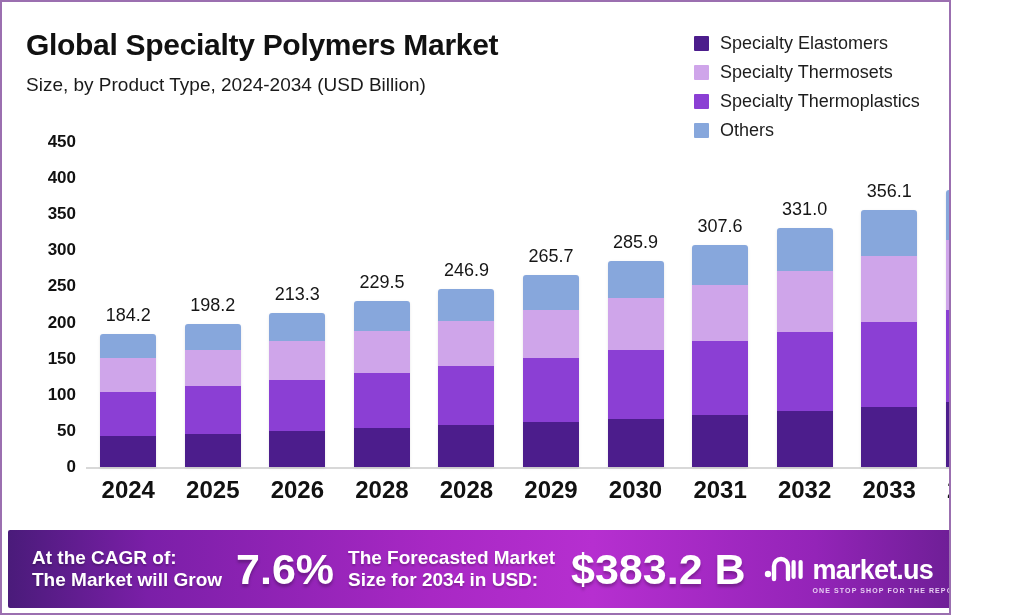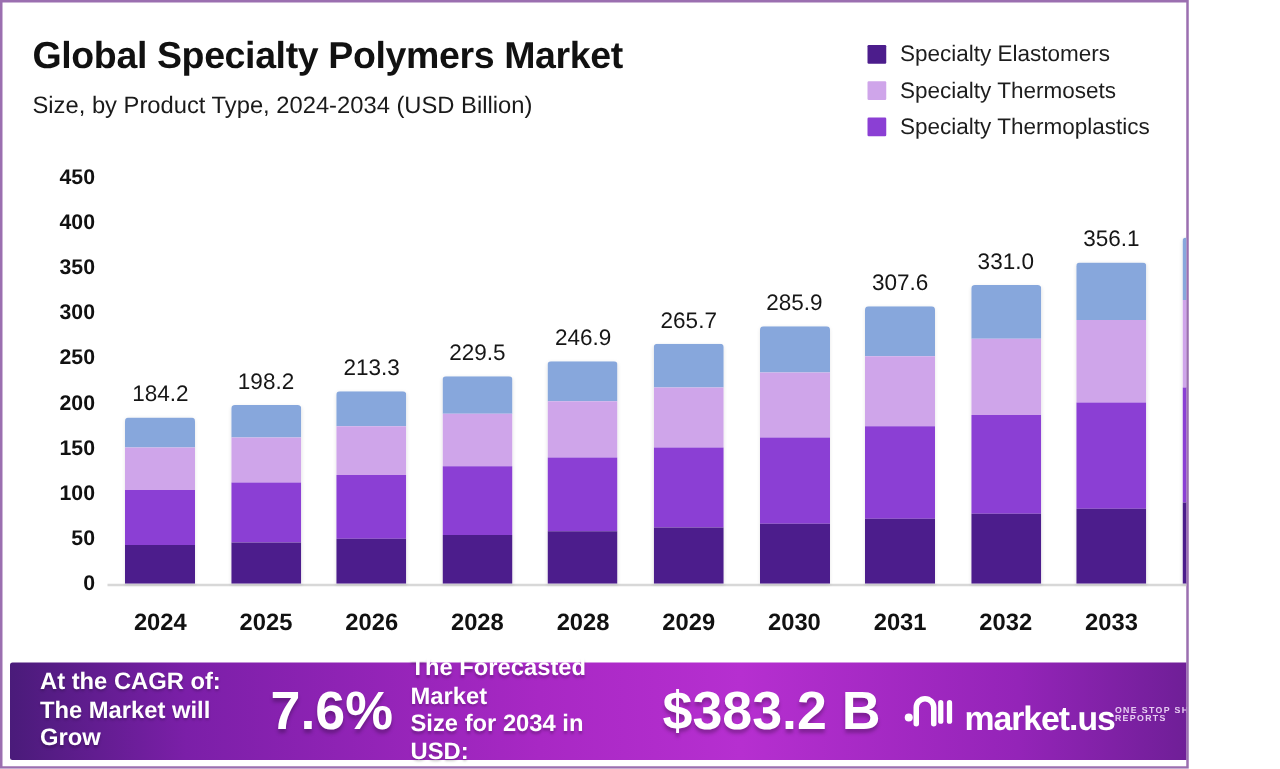--- a/index.html
+++ b/index.html
@@ -58,23 +58,23 @@
     box-shadow: 0 1px 3px rgba(0,0,0,0.10);
   }
   .seg { width: 100%; }
   .bar-total {
     position: absolute; width: 120px; left: 50%;
     transform: translateX(-50%);
     text-align: center; font-size: 18px; color: #161616;
     white-space: nowrap;
   }
   .xtick {
-    position: absolute; top: 346px; width: 120px;
+    position: absolute; top: 334px; width: 120px;
     transform: translateX(-50%);
-    text-align: center; font-size: 19px; font-weight: bold; color: #111111;
+    text-align: center; font-size: 24px; font-weight: bold; color: #111111;
   }
 
   
   #banner {
     position: absolute; left: 6px; bottom: 5px;
     width: 1008px; height: 78px;
     background: linear-gradient(90deg,#4a1b7a 0%, #7b1fa8 14%, #a828c4 42%, #b62fd0 58%, #9424b8 80%, #5d1c87 100%);
     display: flex; align-items: center;
     border-radius: 2px;
   }
@@ -87,21 +87,21 @@
     color: #ffffff; font-weight: bold; font-size: 43px;
     text-shadow: 0 3px 3px rgba(0,0,0,0.25);
     white-space: nowrap;
   }
   #cagr-stack { margin-left: 24px; }
   #cagr-value { margin-left: 14px; }
   #fcst-stack { margin-left: 14px; }
   #fcst-value { margin-left: 16px; }
   #logo { display: flex; align-items: center; margin-left: 18px; }
   #logo-mark { margin-right: 9px; }
-  #logo-text-wrap { display: flex; flex-direction: row; margin-top: 12px; }
+  #logo-text-wrap { display: flex; flex-direction: column; margin-top: 12px; }
   #logo-word {
     color: #ffffff; font-weight: bold; font-size: 27px; letter-spacing: -0.8px;
     line-height: 1;
   }
   #logo-tagline {
     color: #e7cdf2; font-size: 7px; font-weight: bold;
     letter-spacing: 1.1px; margin-top: 3px;
   }
 </style>
 </head>
@@ -117,20 +117,24 @@
           <span class="legend-swatch" style="background: rgb(76, 29, 140);"></span>
           <span class="legend-label">Specialty Elastomers</span>
         </div>
         <div class="legend-row">
           <span class="legend-swatch" style="background: rgb(207, 165, 234);"></span>
           <span class="legend-label">Specialty Thermosets</span>
         </div>
         <div class="legend-row">
           <span class="legend-swatch" style="background: rgb(139, 63, 212);"></span>
           <span class="legend-label">Specialty Thermoplastics</span>
+        </div>
+        <div class="legend-row">
+          <span class="legend-swatch" style="background: rgb(135, 167, 220);"></span>
+          <span class="legend-label">Others</span>
         </div>
       </div>
   </div>
 
   <div id="plot">
     <div id="yaxis">
         <div class="ytick" style="top: 0px;">450</div>
         <div class="ytick" style="top: 36.1111px;">400</div>
         <div class="ytick" style="top: 72.2222px;">350</div>
         <div class="ytick" style="top: 108.333px;">300</div>

